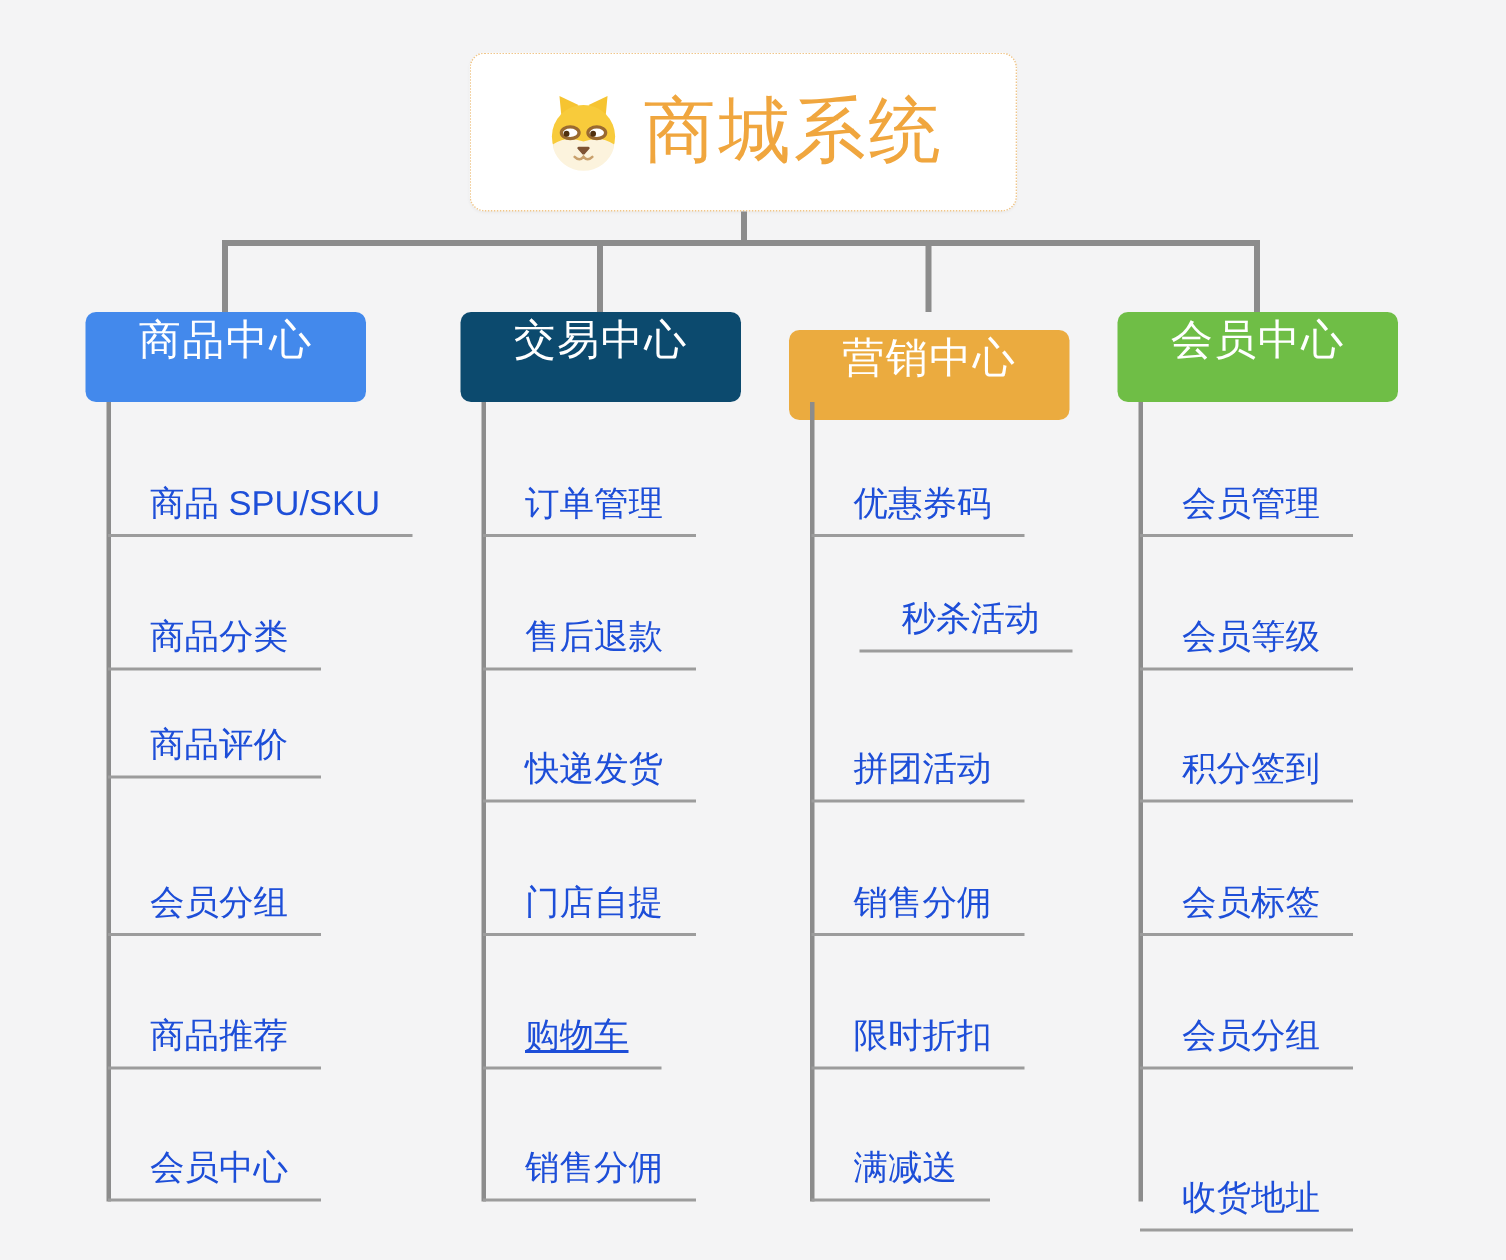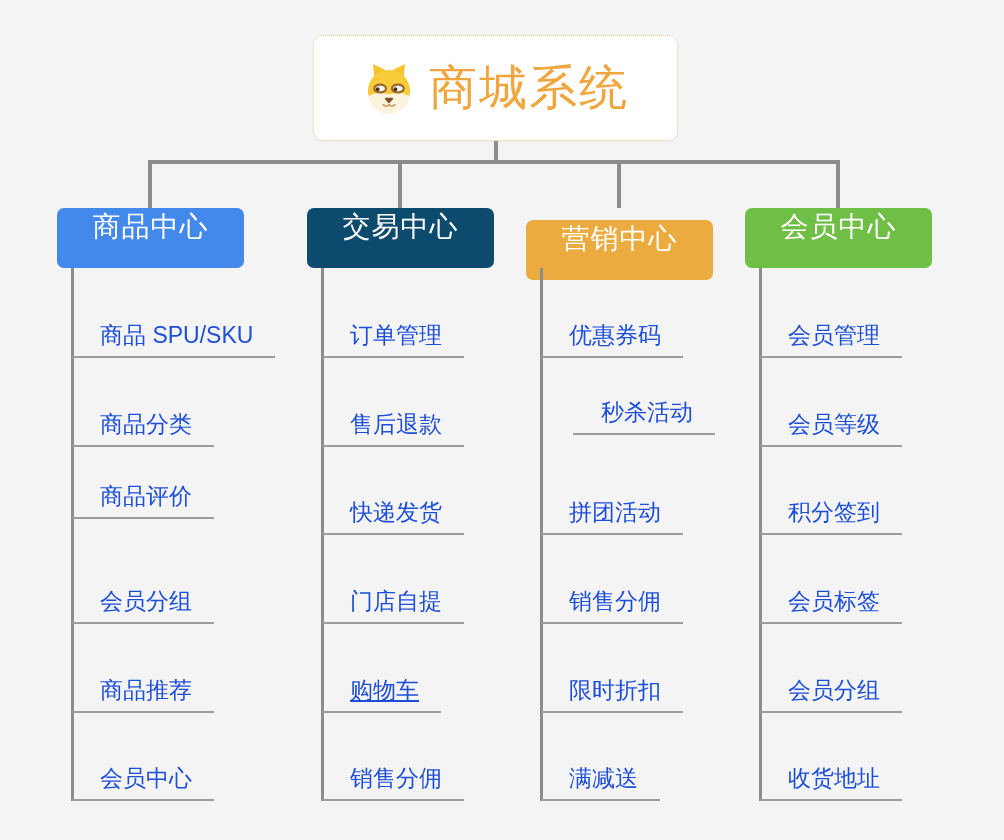--- a/index.html
+++ b/index.html
@@ -156,18 +156,18 @@
     <div class="item" style="top: 113px;">会员管理</div>
 
     <div class="item" style="top: 202px;">会员等级</div>
 
     <div class="item" style="top: 290px;">积分签到</div>
 
     <div class="item" style="top: 379px;">会员标签</div>
 
     <div class="item" style="top: 468px;">会员分组</div>
 
-    <div class="item" style="top: 556px;">收货地址</div>
+    <div class="item" style="top: 576px;">收货地址</div>
   </div>
     </div>
   </div>
 
 </div>
 
 </body></html>

